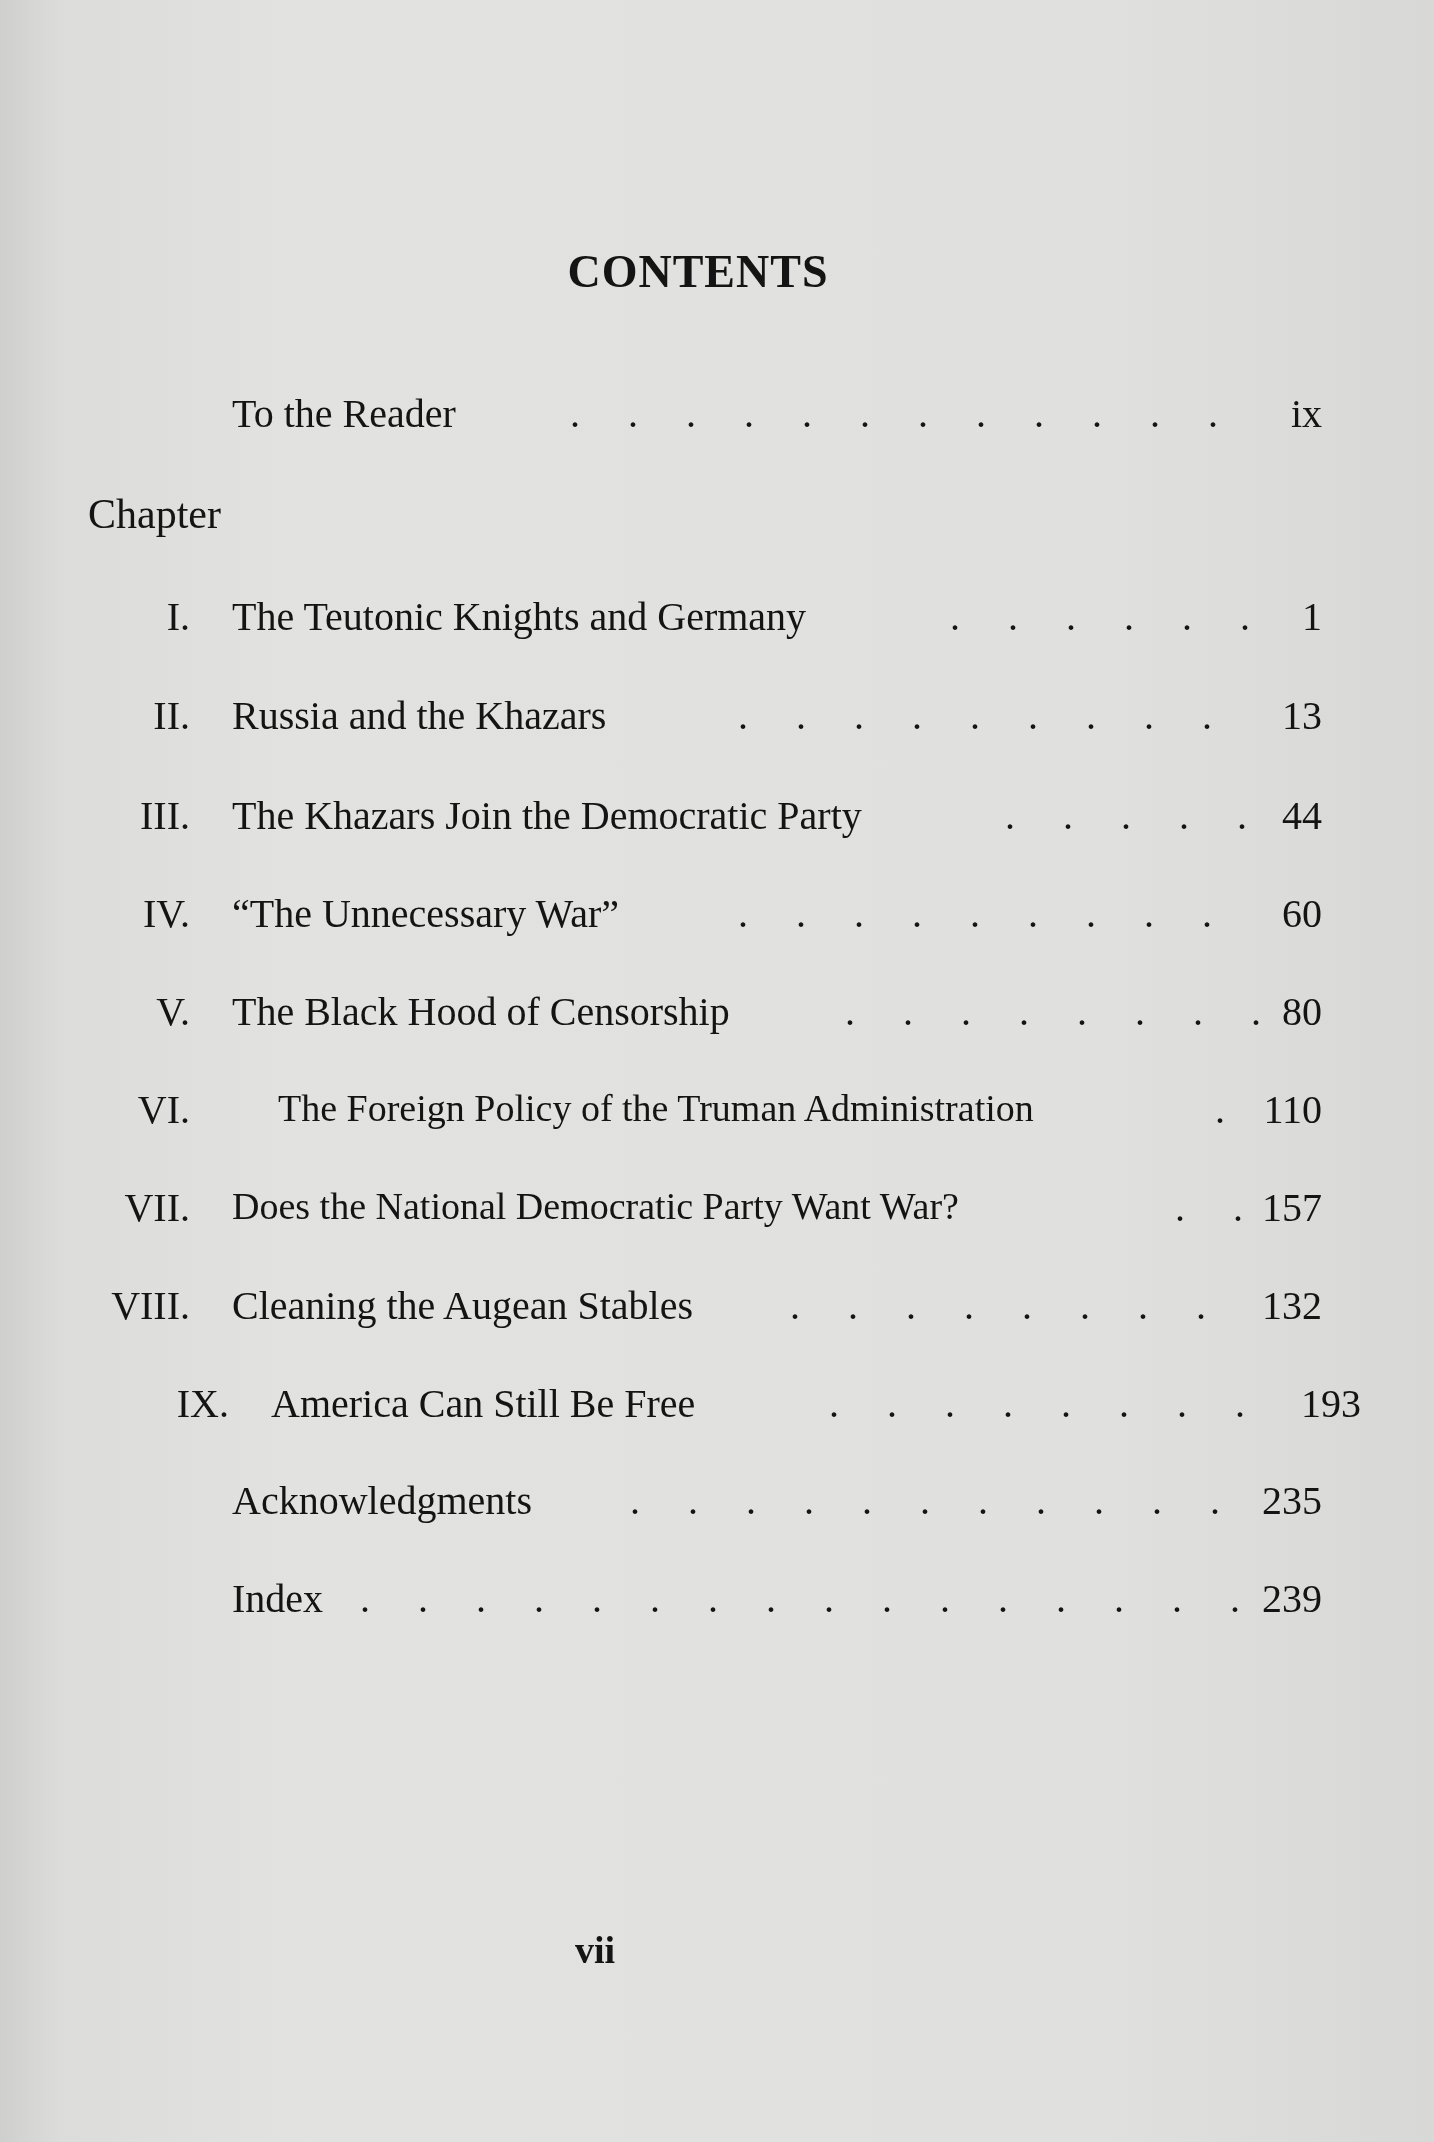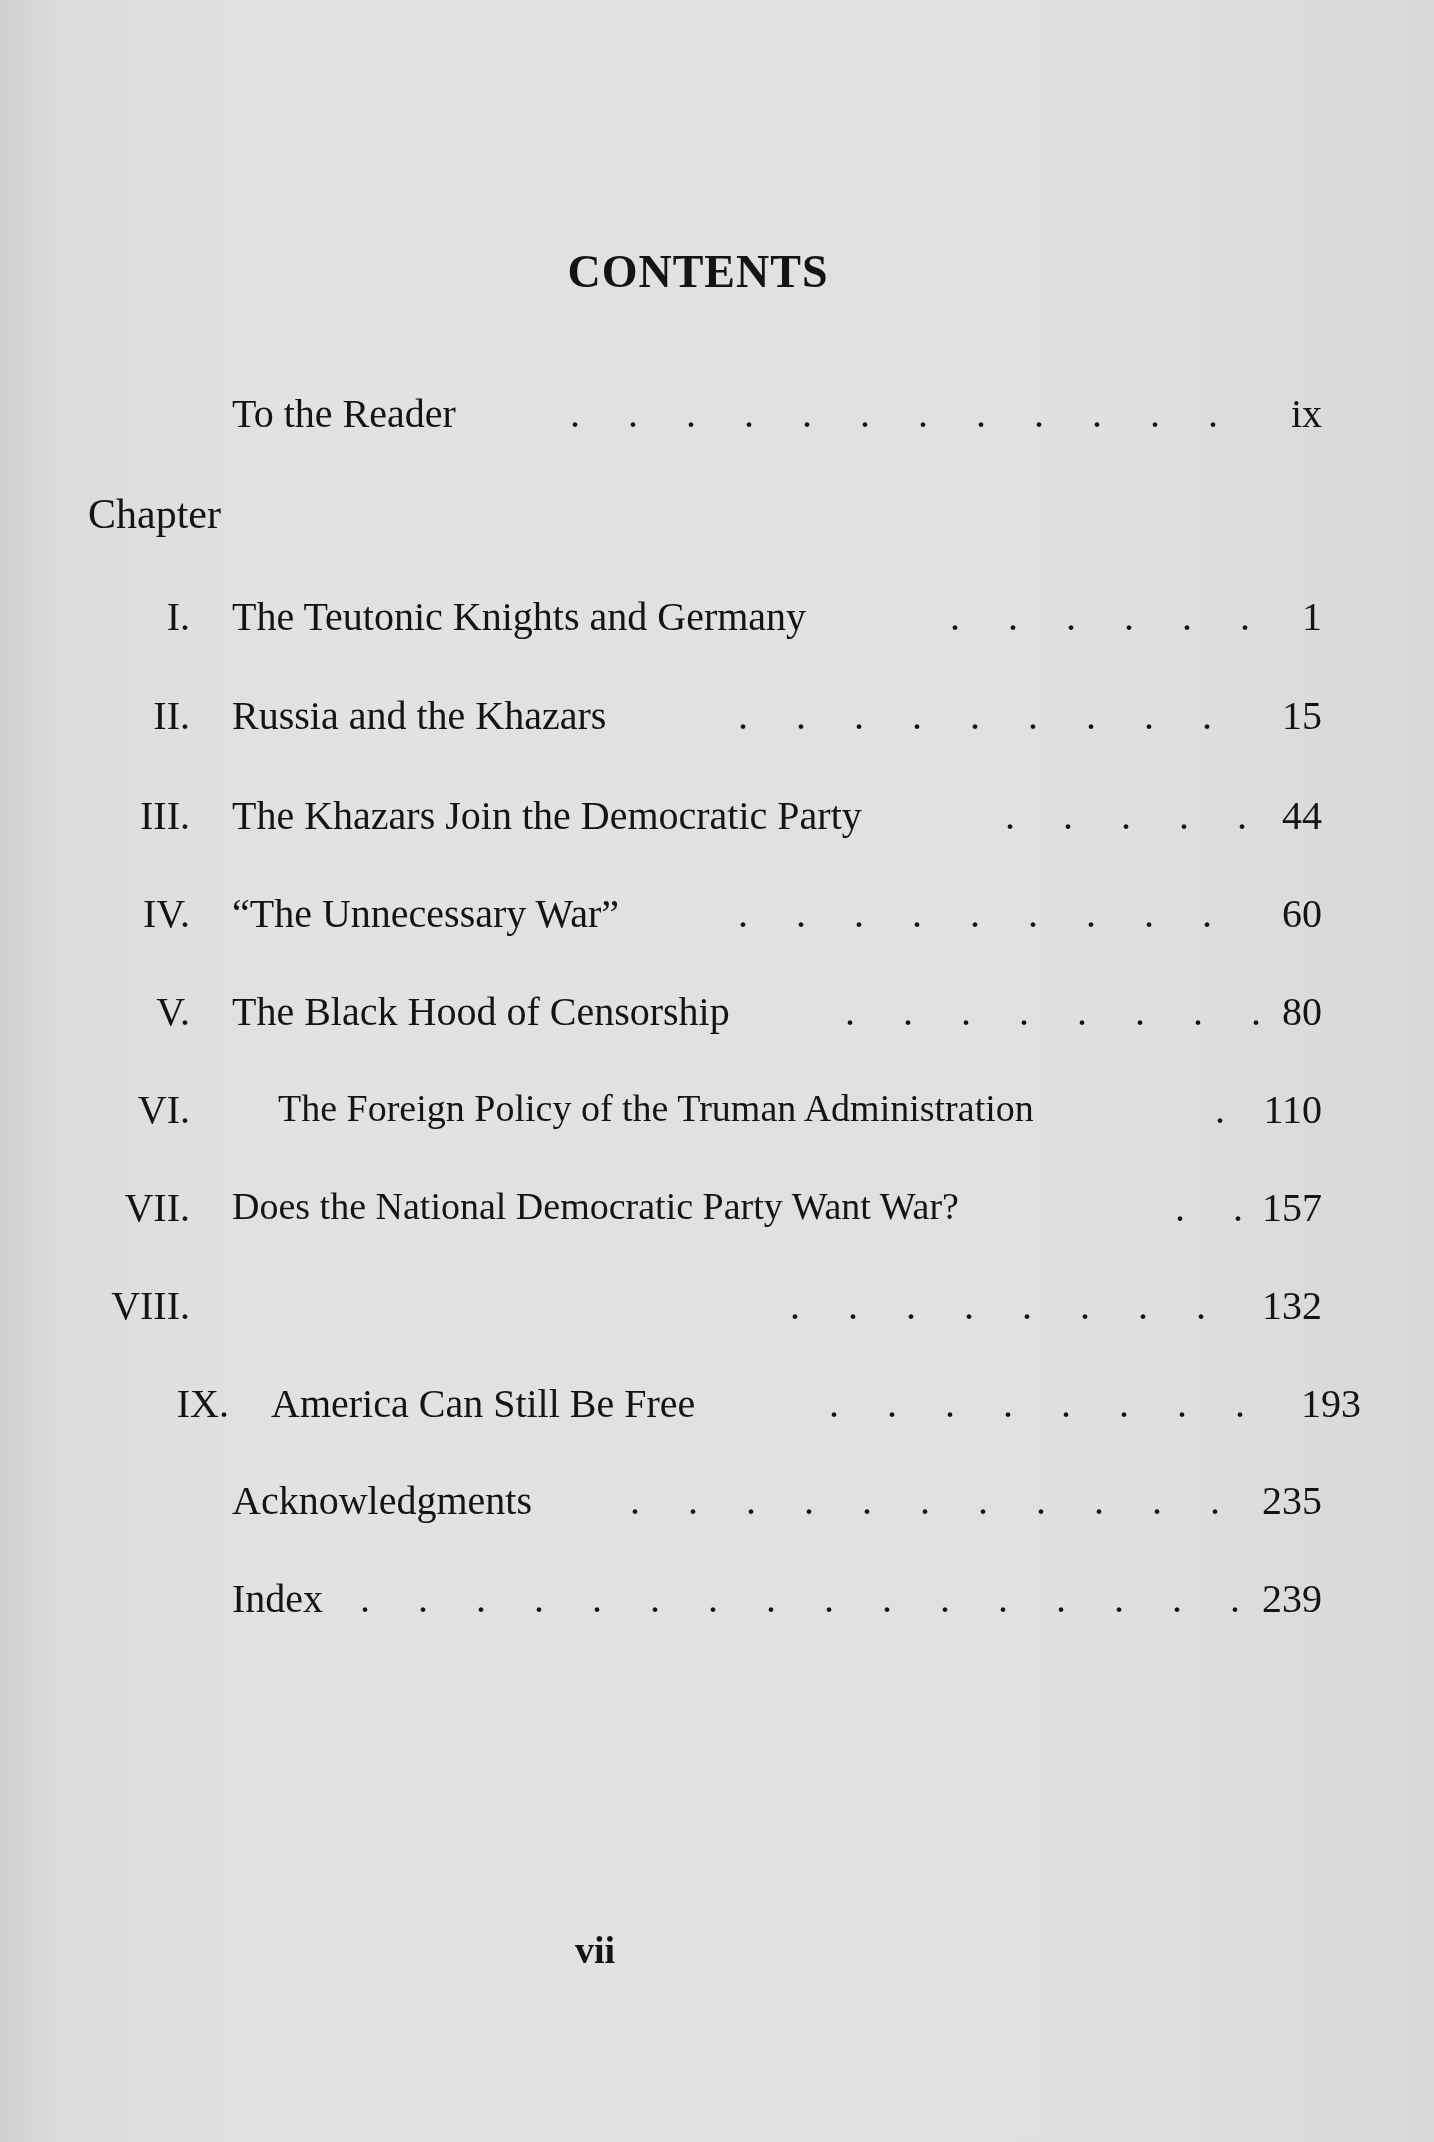--- a/index.html
+++ b/index.html
@@ -64,21 +64,21 @@
   <span class="num">I.</span>
   <span class="label">The Teutonic Knights and Germany</span>
   <span class="leader" style="left:950px; width:310px;">. . . . . . . . . . . . . . . . . . . . . . . . . . . . . .</span>
   <span class="page">1</span>
 </div>
 
 <div class="row" style="top:692px;">
   <span class="num">II.</span>
   <span class="label">Russia and the Khazars</span>
   <span class="leader" style="left:738px; width:522px;">. . . . . . . . . . . . . . . . . . . . . . . . . . . . . .</span>
-  <span class="page">15</span>
+  <span class="page">13</span>
 </div>
 
 <div class="row" style="top:792px;">
   <span class="num">III.</span>
   <span class="label">The Khazars Join the Democratic Party</span>
   <span class="leader" style="left:1005px; width:255px;">. . . . . . . . . . . . . . . . . . . . . . . . . . . . . .</span>
   <span class="page">44</span>
 </div>
 
 <div class="row" style="top:890px;">
@@ -104,20 +104,21 @@
 
 <div class="row" style="top:1184px;">
   <span class="num">VII.</span>
   <span class="label" style="font-size:38px;">Does the National Democratic Party Want War?</span>
   <span class="leader" style="left:1175px; width:80px;">. . . . . . . . . . . . . . . . . . . . . . . . . . . . . .</span>
   <span class="page">157</span>
 </div>
 
 <div class="row" style="top:1282px;">
   <span class="num">VIII.</span>
+  <span class="label">Cleaning the Augean Stables</span>
   <span class="leader" style="left:790px; width:465px;">. . . . . . . . . . . . . . . . . . . . . . . . . . . . . .</span>
   <span class="page">132</span>
 </div>
 
 <div class="row" style="top:1380px;margin-left:39px;">
   <span class="num">IX.</span>
   <span class="label">America Can Still Be Free</span>
   <span class="leader" style="left:790px; width:465px;">. . . . . . . . . . . . . . . . . . . . . . . . . . . . . .</span>
   <span class="page">193</span>
 </div>

